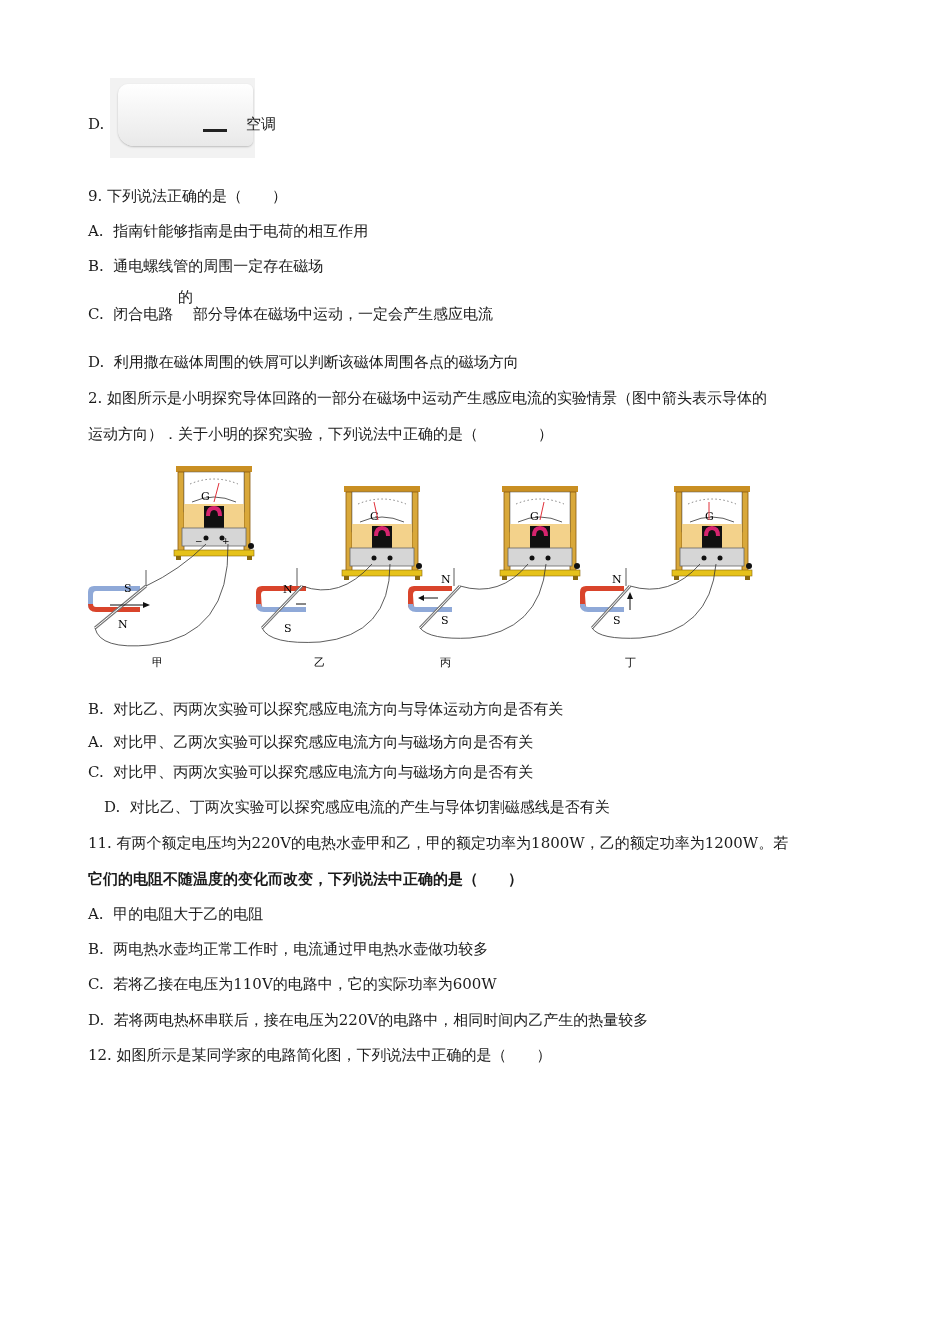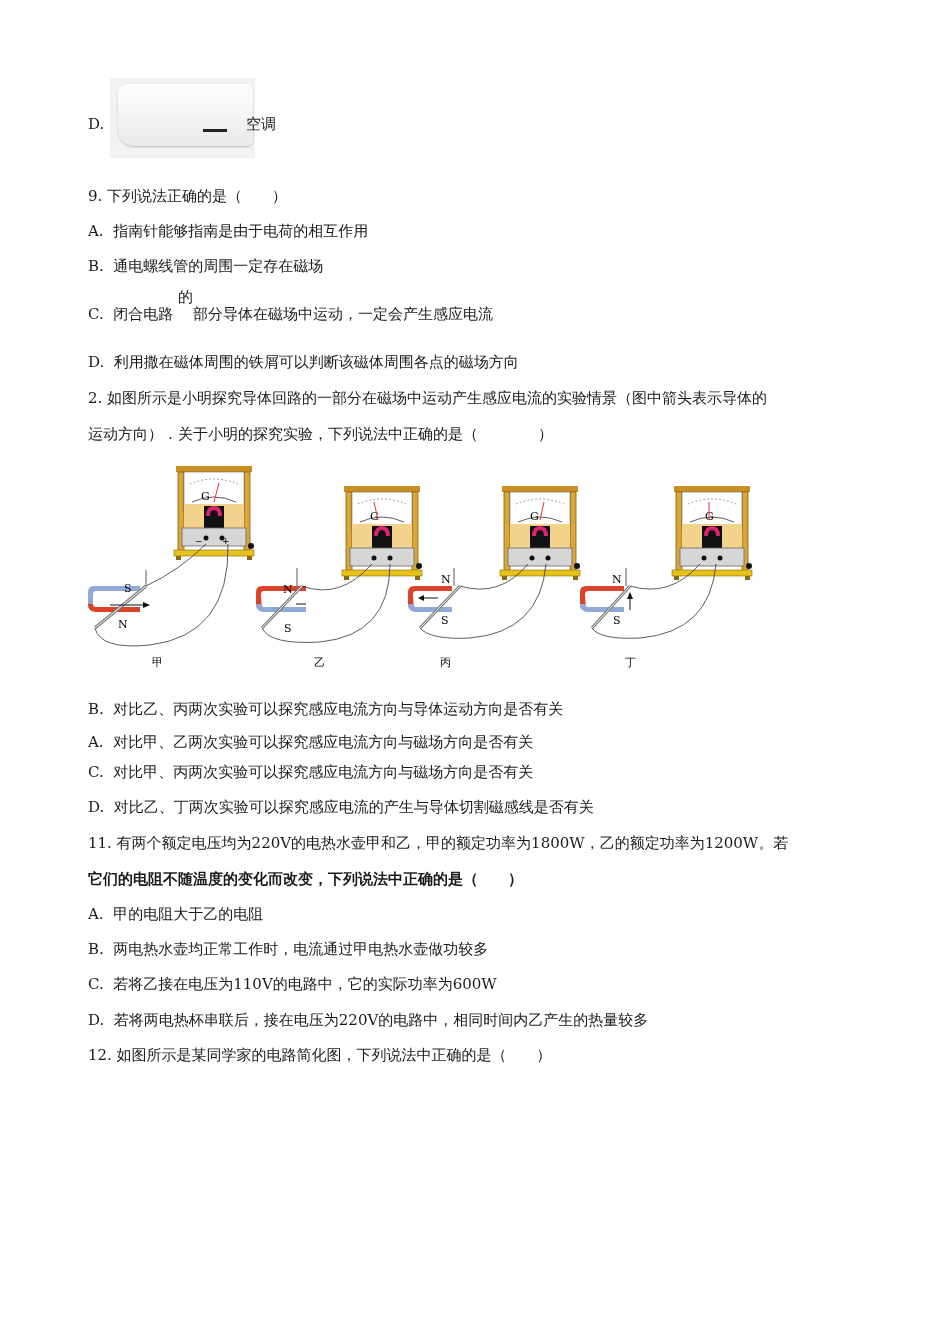--- a/index.html
+++ b/index.html
@@ -150,21 +150,21 @@
   <span>对比甲、乙两次实验可以探究感应电流方向与磁场方向是否有关</span>
 </div>
 <div class="line" style="top:699px;">
   <span>B.</span>&nbsp;
   <span>对比乙、丙两次实验可以探究感应电流方向与导体运动方向是否有关</span>
 </div>
 <div class="line" style="top:762px;">
   <span>C.</span>&nbsp;
   <span>对比甲、丙两次实验可以探究感应电流方向与磁场方向是否有关</span>
 </div>
-<div class="line" style="top:797px;">
+<div class="line" style="top:797px;margin-left:16px;">
   <span>D.</span>&nbsp;
   <span>对比乙、丁两次实验可以探究感应电流的产生与导体切割磁感线是否有关</span>
 </div>
 
 <div class="line" style="top:833px;text-align:center;">11.  有两个额定电压均为220V的电热水壶甲和乙，甲的额定功率为1800W，乙的额定功率为1200W。若</div>
 <div class="line" style="top:869px;font-weight:bold;">它们的电阻不随温度的变化而改变，下列说法中正确的是（　　）</div>
 <div class="line" style="top:904px;">
   <span>A.</span>&nbsp;
   <span>甲的电阻大于乙的电阻</span>
 </div>

